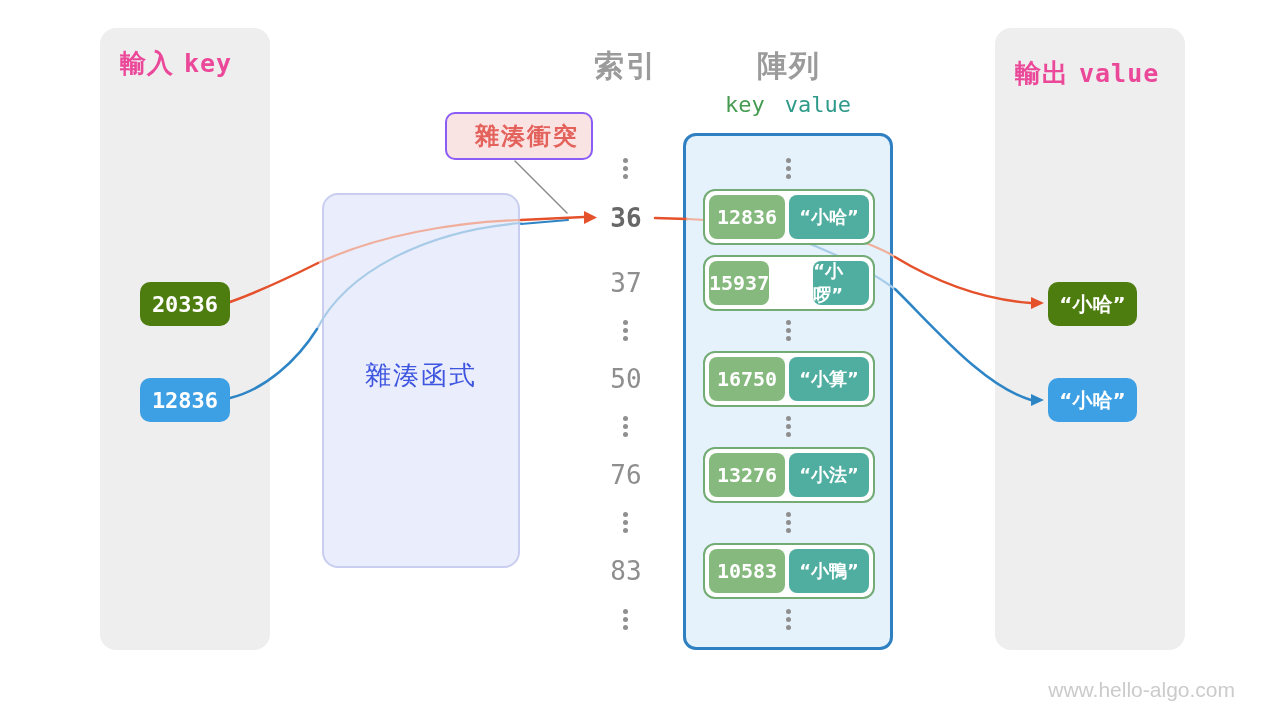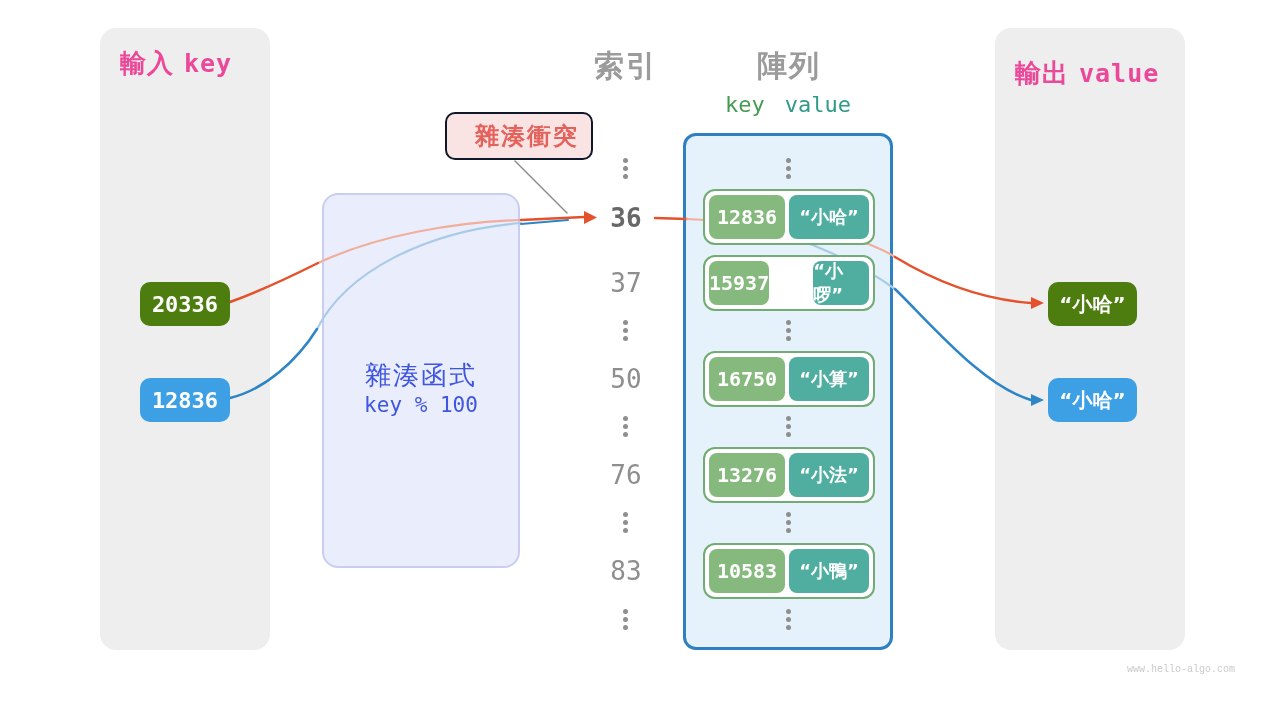--- a/index.html
+++ b/index.html
@@ -17,21 +17,21 @@
   .pill.cjk{font-family:"DejaVu Sans",sans-serif;font-size:20px;font-weight:bold;}
   .orange-bg{background:#4d7c0f;}
   .blue-bg{background:#3DA0E5;}
   .hash-box{position:absolute;left:322px;top:193px;width:198px;height:375px;z-index:0;
             background:#EAEDFB;border:2px solid #C9CEF0;border-radius:16px;box-sizing:border-box;}
   .hash-title{position:absolute;left:0;top:148px;width:100%;text-align:center;
               font-size:26px;color:#3E55E0;letter-spacing:2px;margin-top:15px;}
   .hash-formula{position:absolute;left:0;top:198px;width:100%;text-align:center;
                 font-family:"DejaVu Sans Mono",monospace;font-size:21px;color:#3E55E0;}
   .badge{position:absolute;left:445px;top:112px;width:148px;height:48px;z-index:2;
-         background:#FAE3E3;border:2px solid #0f172a;border-radius:10px;box-sizing:border-box;
+         background:#FAE3E3;border:2px solid #8b5cf6;border-radius:10px;box-sizing:border-box;
          display:flex;align-items:center;justify-content:center;
          font-size:24px;font-weight:bold;color:#E4625C;letter-spacing:2px;padding-left:16px;}
   .col-title{position:absolute;z-index:2;font-size:30px;font-weight:bold;color:#9B9B9B;
              transform:translateX(-50%);white-space:nowrap;letter-spacing:2px;}
   .idx{position:absolute;z-index:2;left:626px;transform:translate(-50%,-50%);
        font-family:"DejaVu Sans Mono",monospace;font-size:26px;color:#8E8E8E;}
   .idx.hot{font-weight:bold;color:#676767;}
   .dots{position:absolute;z-index:2;width:5px;height:5px;border-radius:50%;background:#8F8F8F;
         box-shadow:0 8px 0 #8F8F8F,0 16px 0 #8F8F8F;}
   .array-panel{position:absolute;left:683px;top:133px;width:210px;height:517px;z-index:0;
@@ -42,34 +42,33 @@
   .kv-header .v{color:#2F9A89;}
   .bucket{position:absolute;z-index:2;left:703px;width:172px;height:56px;box-sizing:border-box;
           background:#ffffff;border:2px solid #72AC74;border-radius:12px;
           display:flex;align-items:center;gap:4px;padding:4px;}
   .bucket .kbox{width:76px;height:44px;border-radius:8px;background:#86B97D;
         display:flex;align-items:center;justify-content:center;color:#fff;
         font-family:"DejaVu Sans Mono",monospace;font-size:20px;font-weight:600;}
   .bucket .vbox{width:80px;height:44px;border-radius:8px;background:#4FAEA0;
         display:flex;align-items:center;justify-content:center;color:#fff;
         font-size:18px;font-weight:bold;}
-  .watermark{position:absolute;right:45px;top:664px;z-index:2;
-             font-family:Liberation Mono, monospace;font-size:10px;color:#CBCBCB;}
+  .watermark{position:absolute;right:45px;top:678px;z-index:2;
+             font-family:Liberation Sans, sans-serif;font-size:21px;color:#CBCBCB;}
 </style>
 </head>
 <body>
 
 <div class="canvas">
 
   <div class="panel" style="left:100px;top:28px;width:170px;height:622px;"></div>
   <div class="panel" style="left:995px;top:28px;width:190px;height:622px;"></div>
 
   <div class="hash-box">
     <div class="hash-title">雜湊函式</div>
-    <div class="hash-formula">key % 100</div>
   </div>
 
   <div class="array-panel"></div>
 
   <svg class="layer-svg" width="1280" height="720" viewBox="0 0 1280 720">
     <g fill="none" stroke-linecap="round">
       <path d="M515,161 L567,213" stroke="#8A8A8A" stroke-width="1.5"></path>
 
       <path d="M318,263 C378,235 455,222 521,220" stroke="#F0AE9C" stroke-width="2.2"></path>
       <path d="M230,302 C258,292 286,279 318,263" stroke="#E4512B" stroke-width="2.5"></path>

